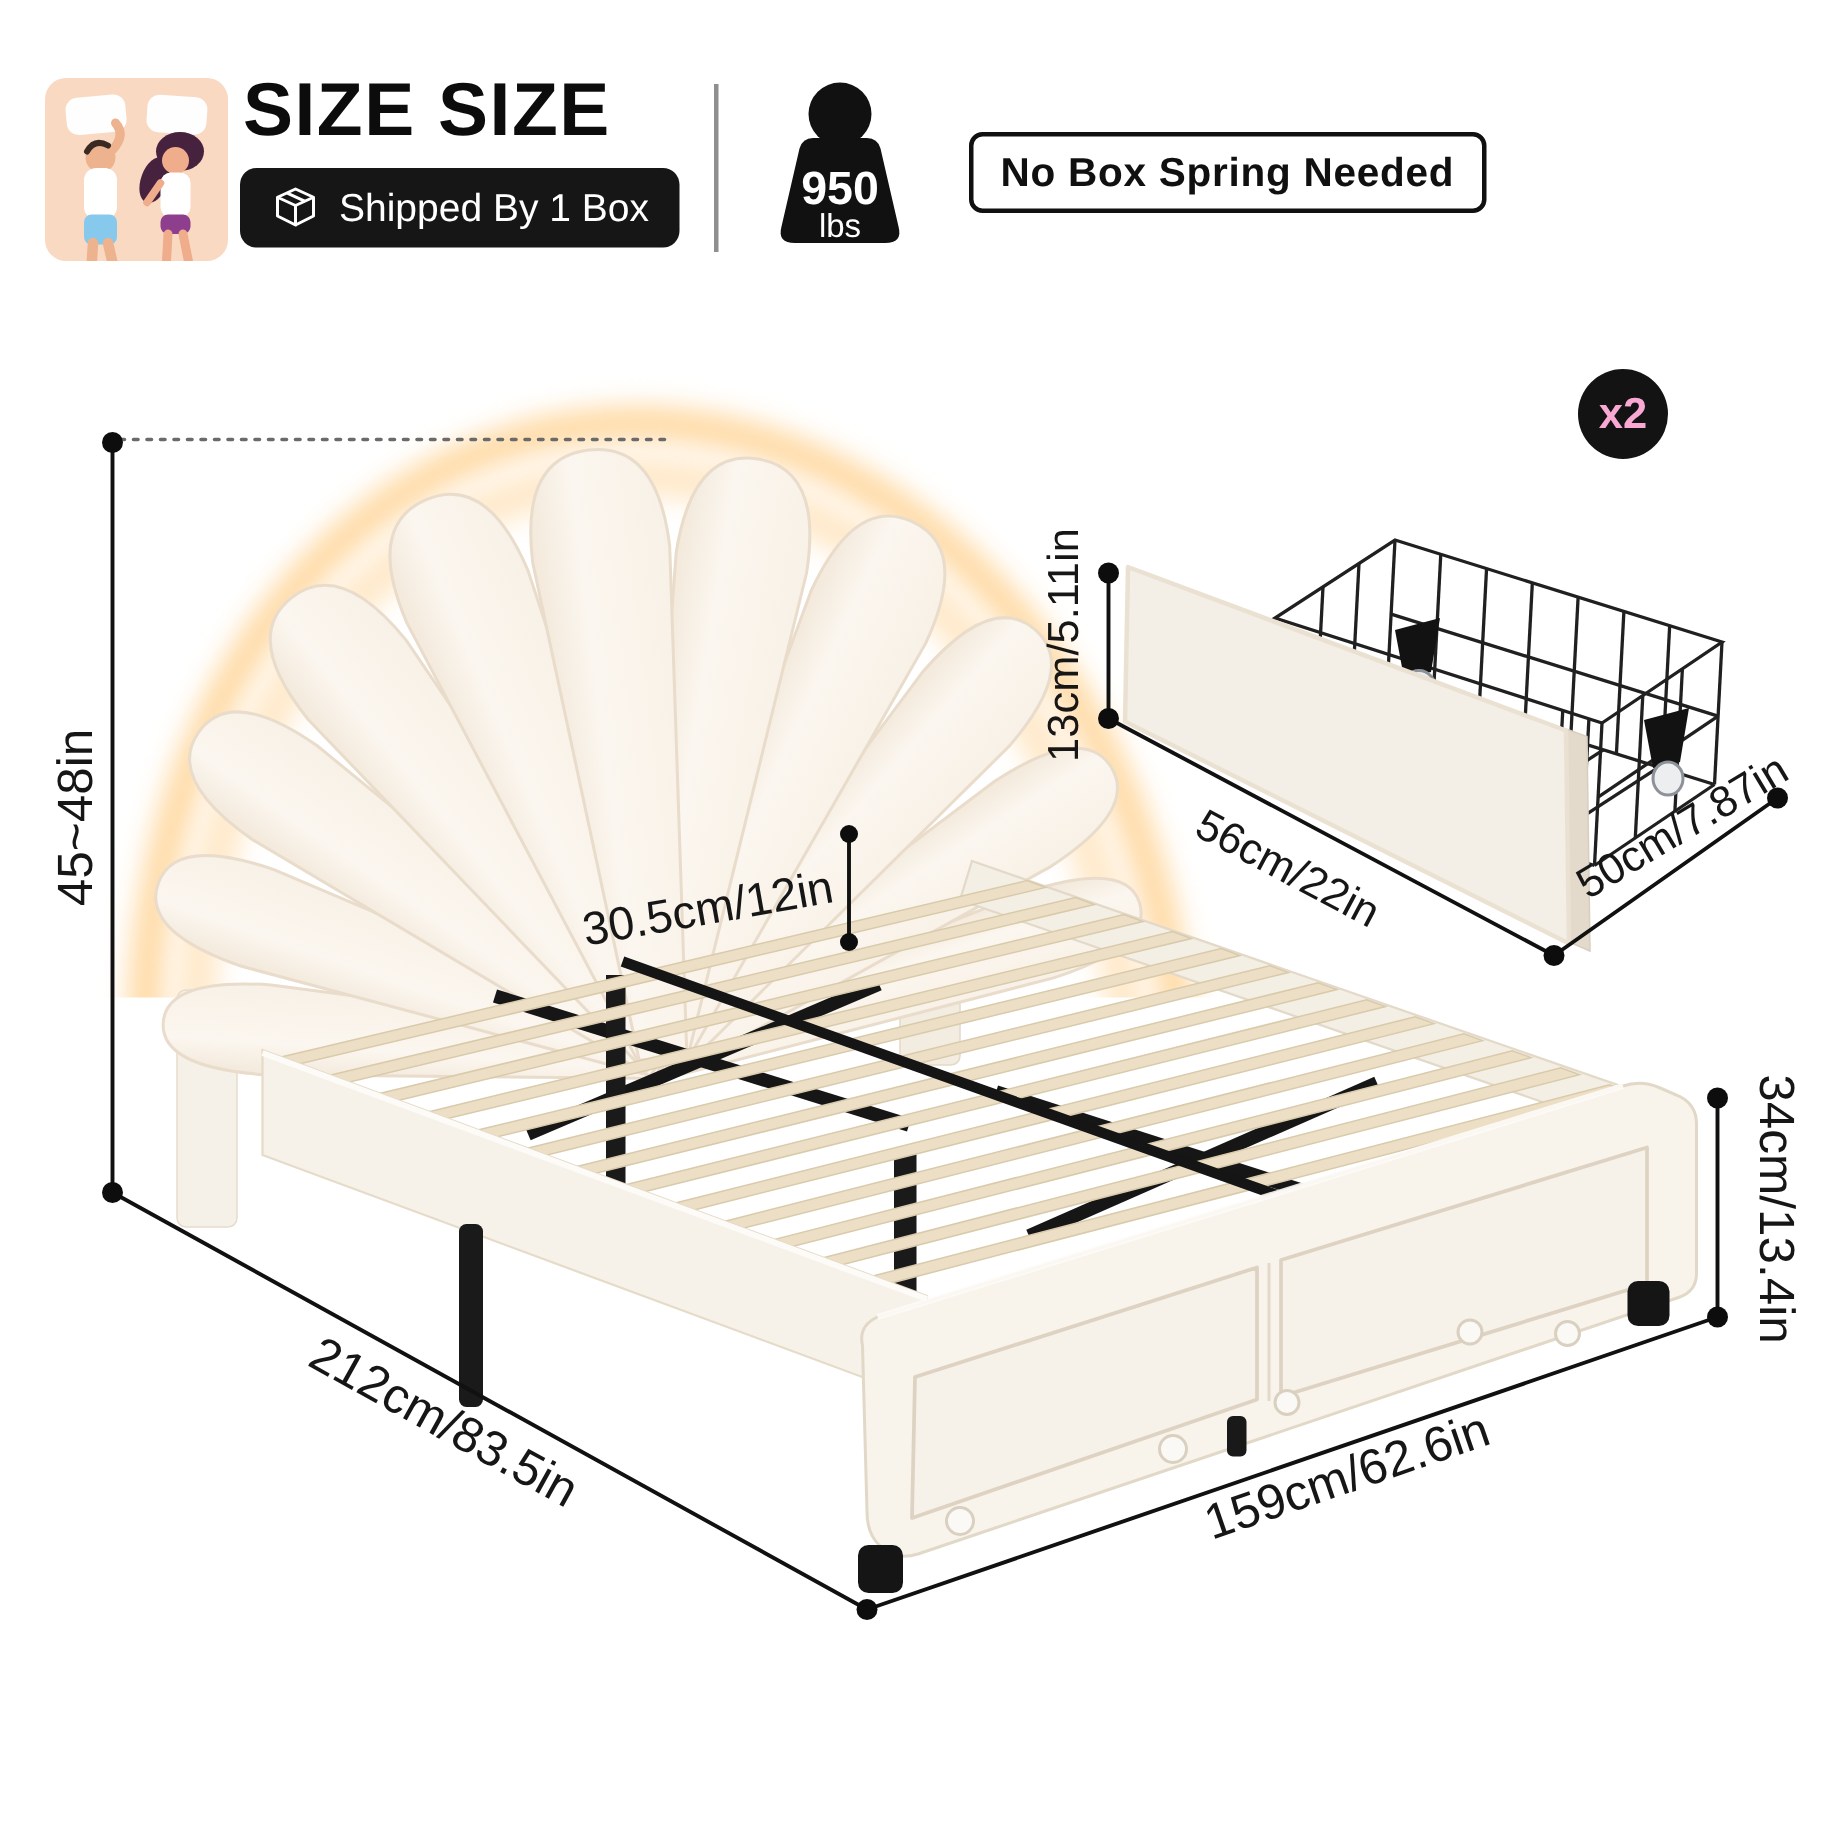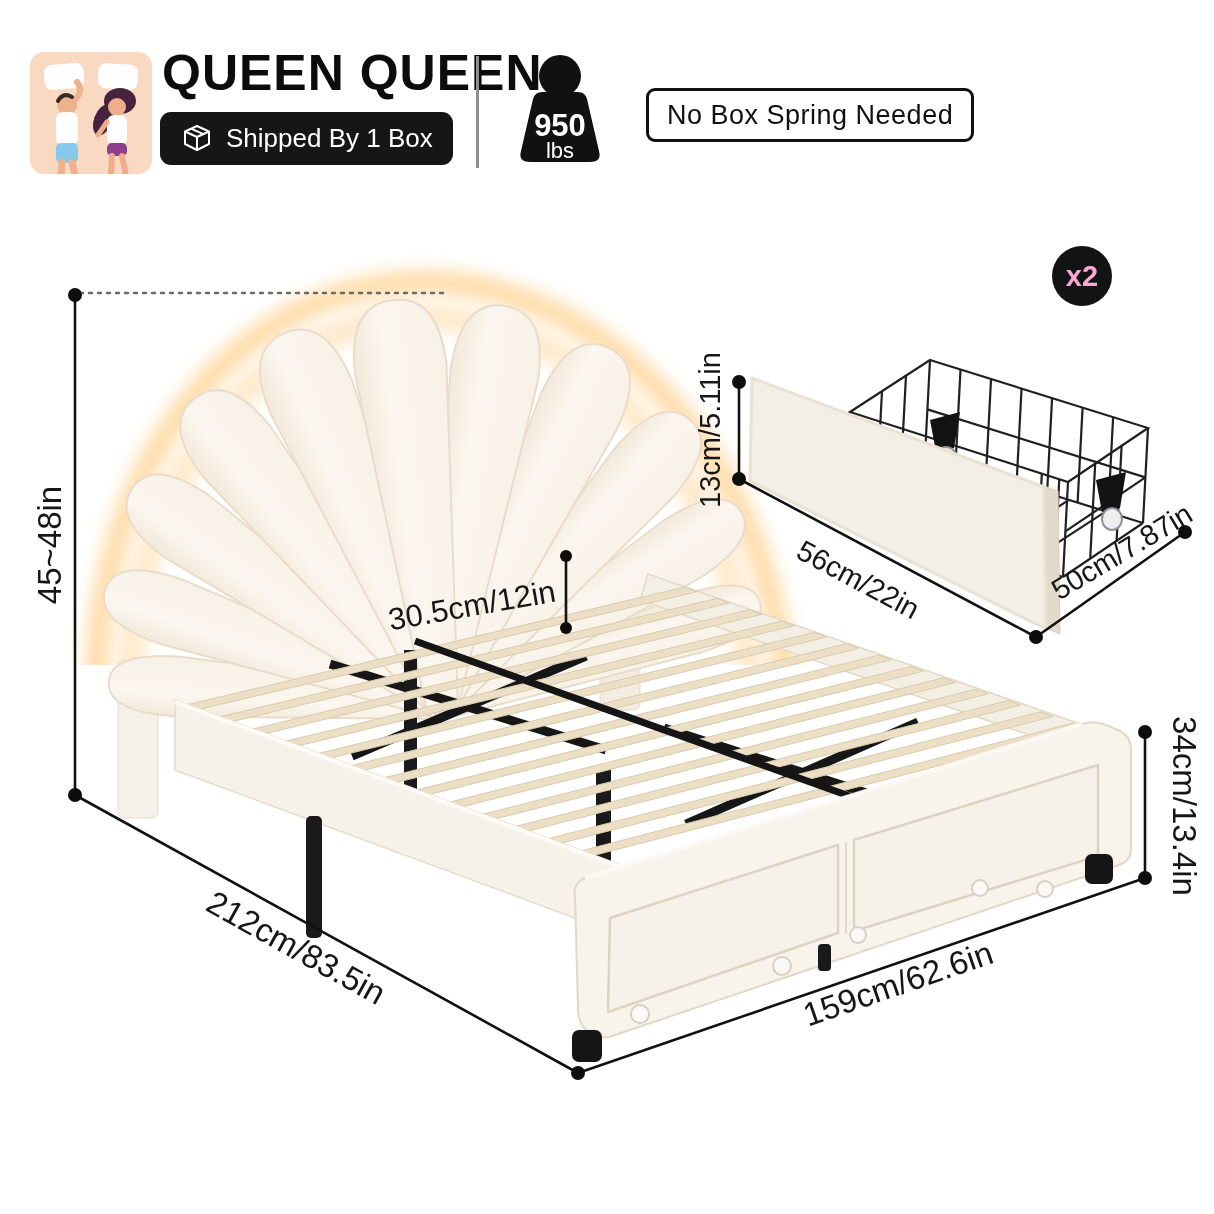--- a/index.html
+++ b/index.html
@@ -7,21 +7,21 @@
          font-family:"Liberation Sans",sans-serif;}
   .scene{position:absolute;left:0;top:0;}
   .title{position:absolute;left:162px;top:44px;font-size:50px;font-weight:bold;
          letter-spacing:1px;color:#0c0c0c;white-space:nowrap;}
   .ship-badge{position:absolute;left:160px;top:112px;height:53px;background:#161616;
          border-radius:11px;display:flex;align-items:center;gap:12px;padding:0 20px;
          color:#fff;font-size:26px;white-space:nowrap;}
   .divider{position:absolute;left:476px;top:56px;width:3px;height:112px;background:#8f8f8f;}
   .nobox{position:absolute;left:646px;top:88px;height:48px;border:3px solid #101010;
          border-radius:9px;display:flex;align-items:center;padding:0 18px;font-size:27px;
-         font-weight:normal;color:#101010;letter-spacing:.5px;white-space:nowrap;text-align:center;}
+         font-weight:bold;color:#101010;letter-spacing:.5px;white-space:nowrap;text-align:center;}
   .x2{position:absolute;left:1052px;top:246px;width:60px;height:60px;border-radius:50%;
          background:#131313;color:#f9a8d4;font-size:29px;font-weight:bold;display:flex;
          align-items:center;justify-content:center;}
   .dim{position:absolute;font-size:33px;color:#161616;white-space:nowrap;}
   .dim.small{font-size:29px;}
   .icon-abs{position:absolute;}
 </style>
 </head>
 <body>
 
@@ -43,21 +43,21 @@
       <ellipse cx="90" cy="49" rx="16" ry="13" fill="#47223f"></ellipse>
       <ellipse cx="73" cy="68" rx="9" ry="16" fill="#47223f" transform="rotate(20 73 68)"></ellipse>
       <circle cx="87" cy="55" r="9" fill="#efad8b"></circle>
       <rect x="77" y="63" width="20" height="30" rx="7" fill="#ffffff"></rect>
       <path d="M77 70 L68 83" stroke="#efad8b" stroke-width="5" stroke-linecap="round"></path>
       <rect x="77" y="91" width="20" height="13" rx="5" fill="#8d3f8d"></rect>
       <path d="M82 104 L80 140 M92 104 L96 124 L88 140" stroke="#efad8b" stroke-width="6" stroke-linecap="round" stroke-linejoin="round" fill="none"></path>
     </g>
   </svg>
 
-  <div class="title">QUEEN QUEEN</div>
+  <div class="title">SIZE SIZE</div>
 
   <div class="ship-badge">
     <svg width="34" height="32" viewBox="0 0 34 32">
       <path d="M17 3 L29 8.5 L17 14 L5 8.5 Z" stroke="#fff" stroke-width="2" fill="none" stroke-linejoin="round"></path>
       <path d="M5 8.5 L5 21 L17 27 L17 14" stroke="#fff" stroke-width="2" fill="none" stroke-linejoin="round"></path>
       <path d="M29 8.5 L29 21 L17 27" stroke="#fff" stroke-width="2" fill="none" stroke-linejoin="round"></path>
       <path d="M11.5 5.8 L23.5 11.2" stroke="#fff" stroke-width="2" fill="none"></path>
     </svg>
     <span>Shipped By 1 Box</span>
   </div>

